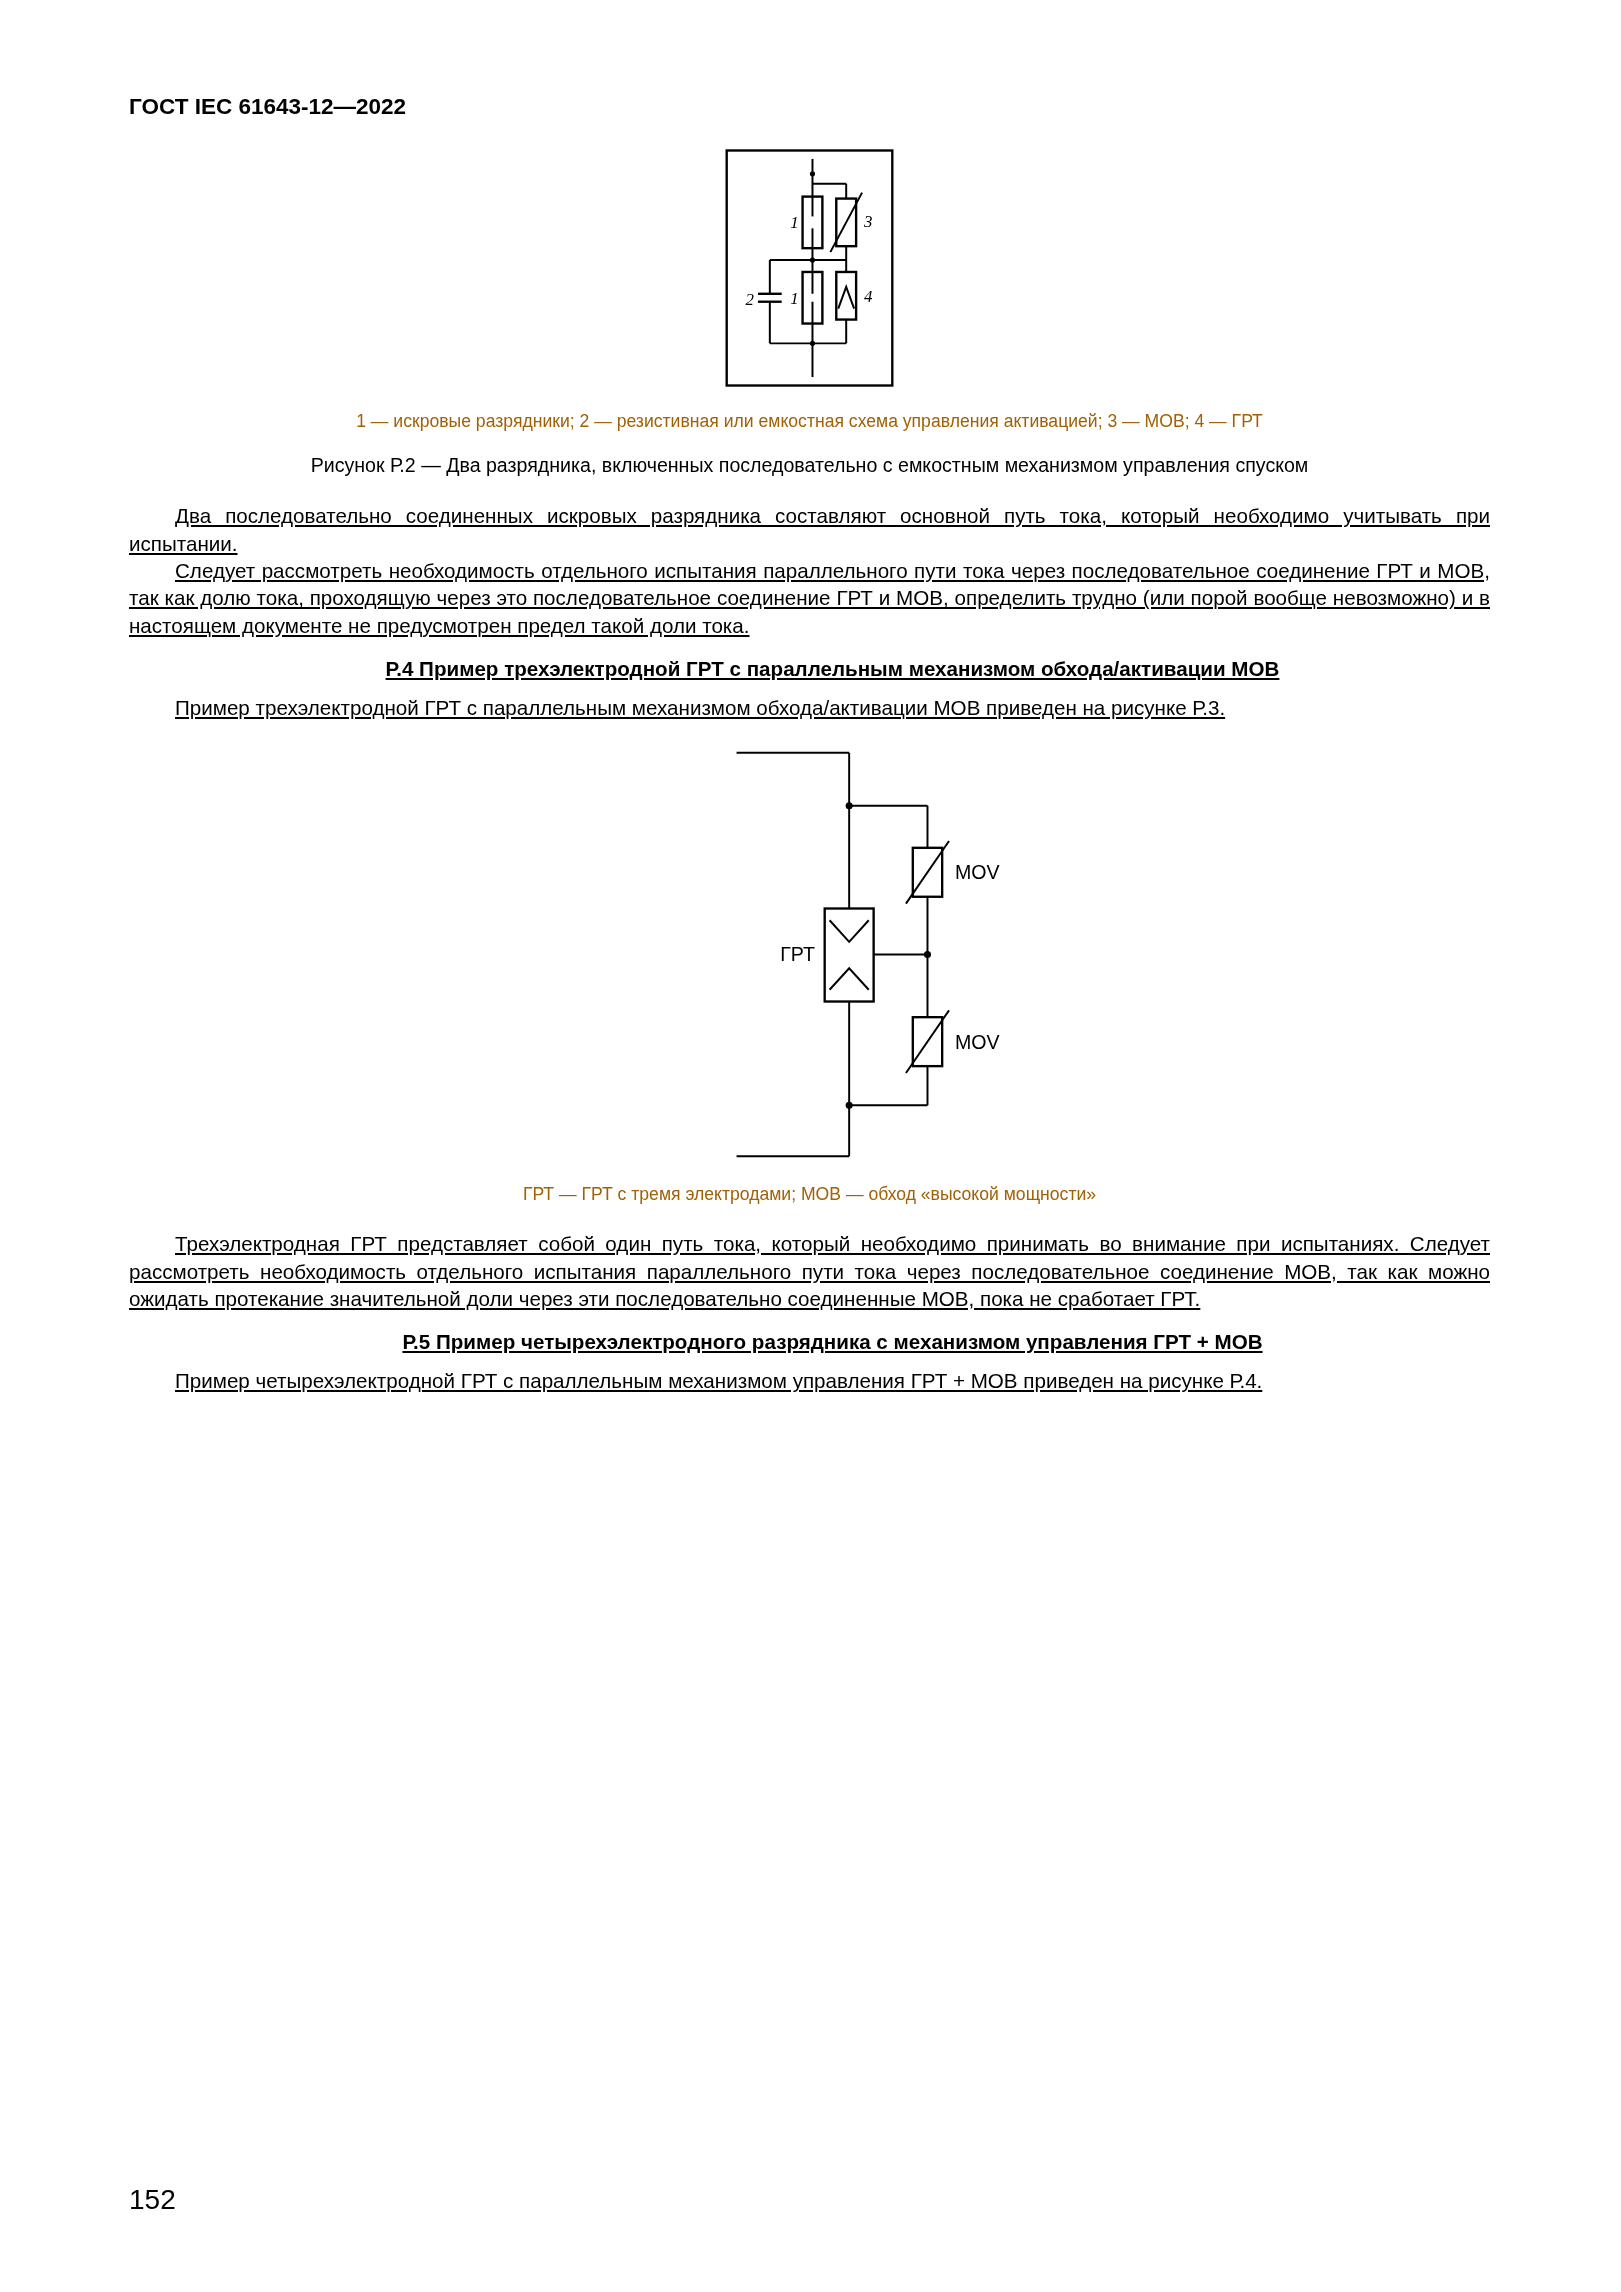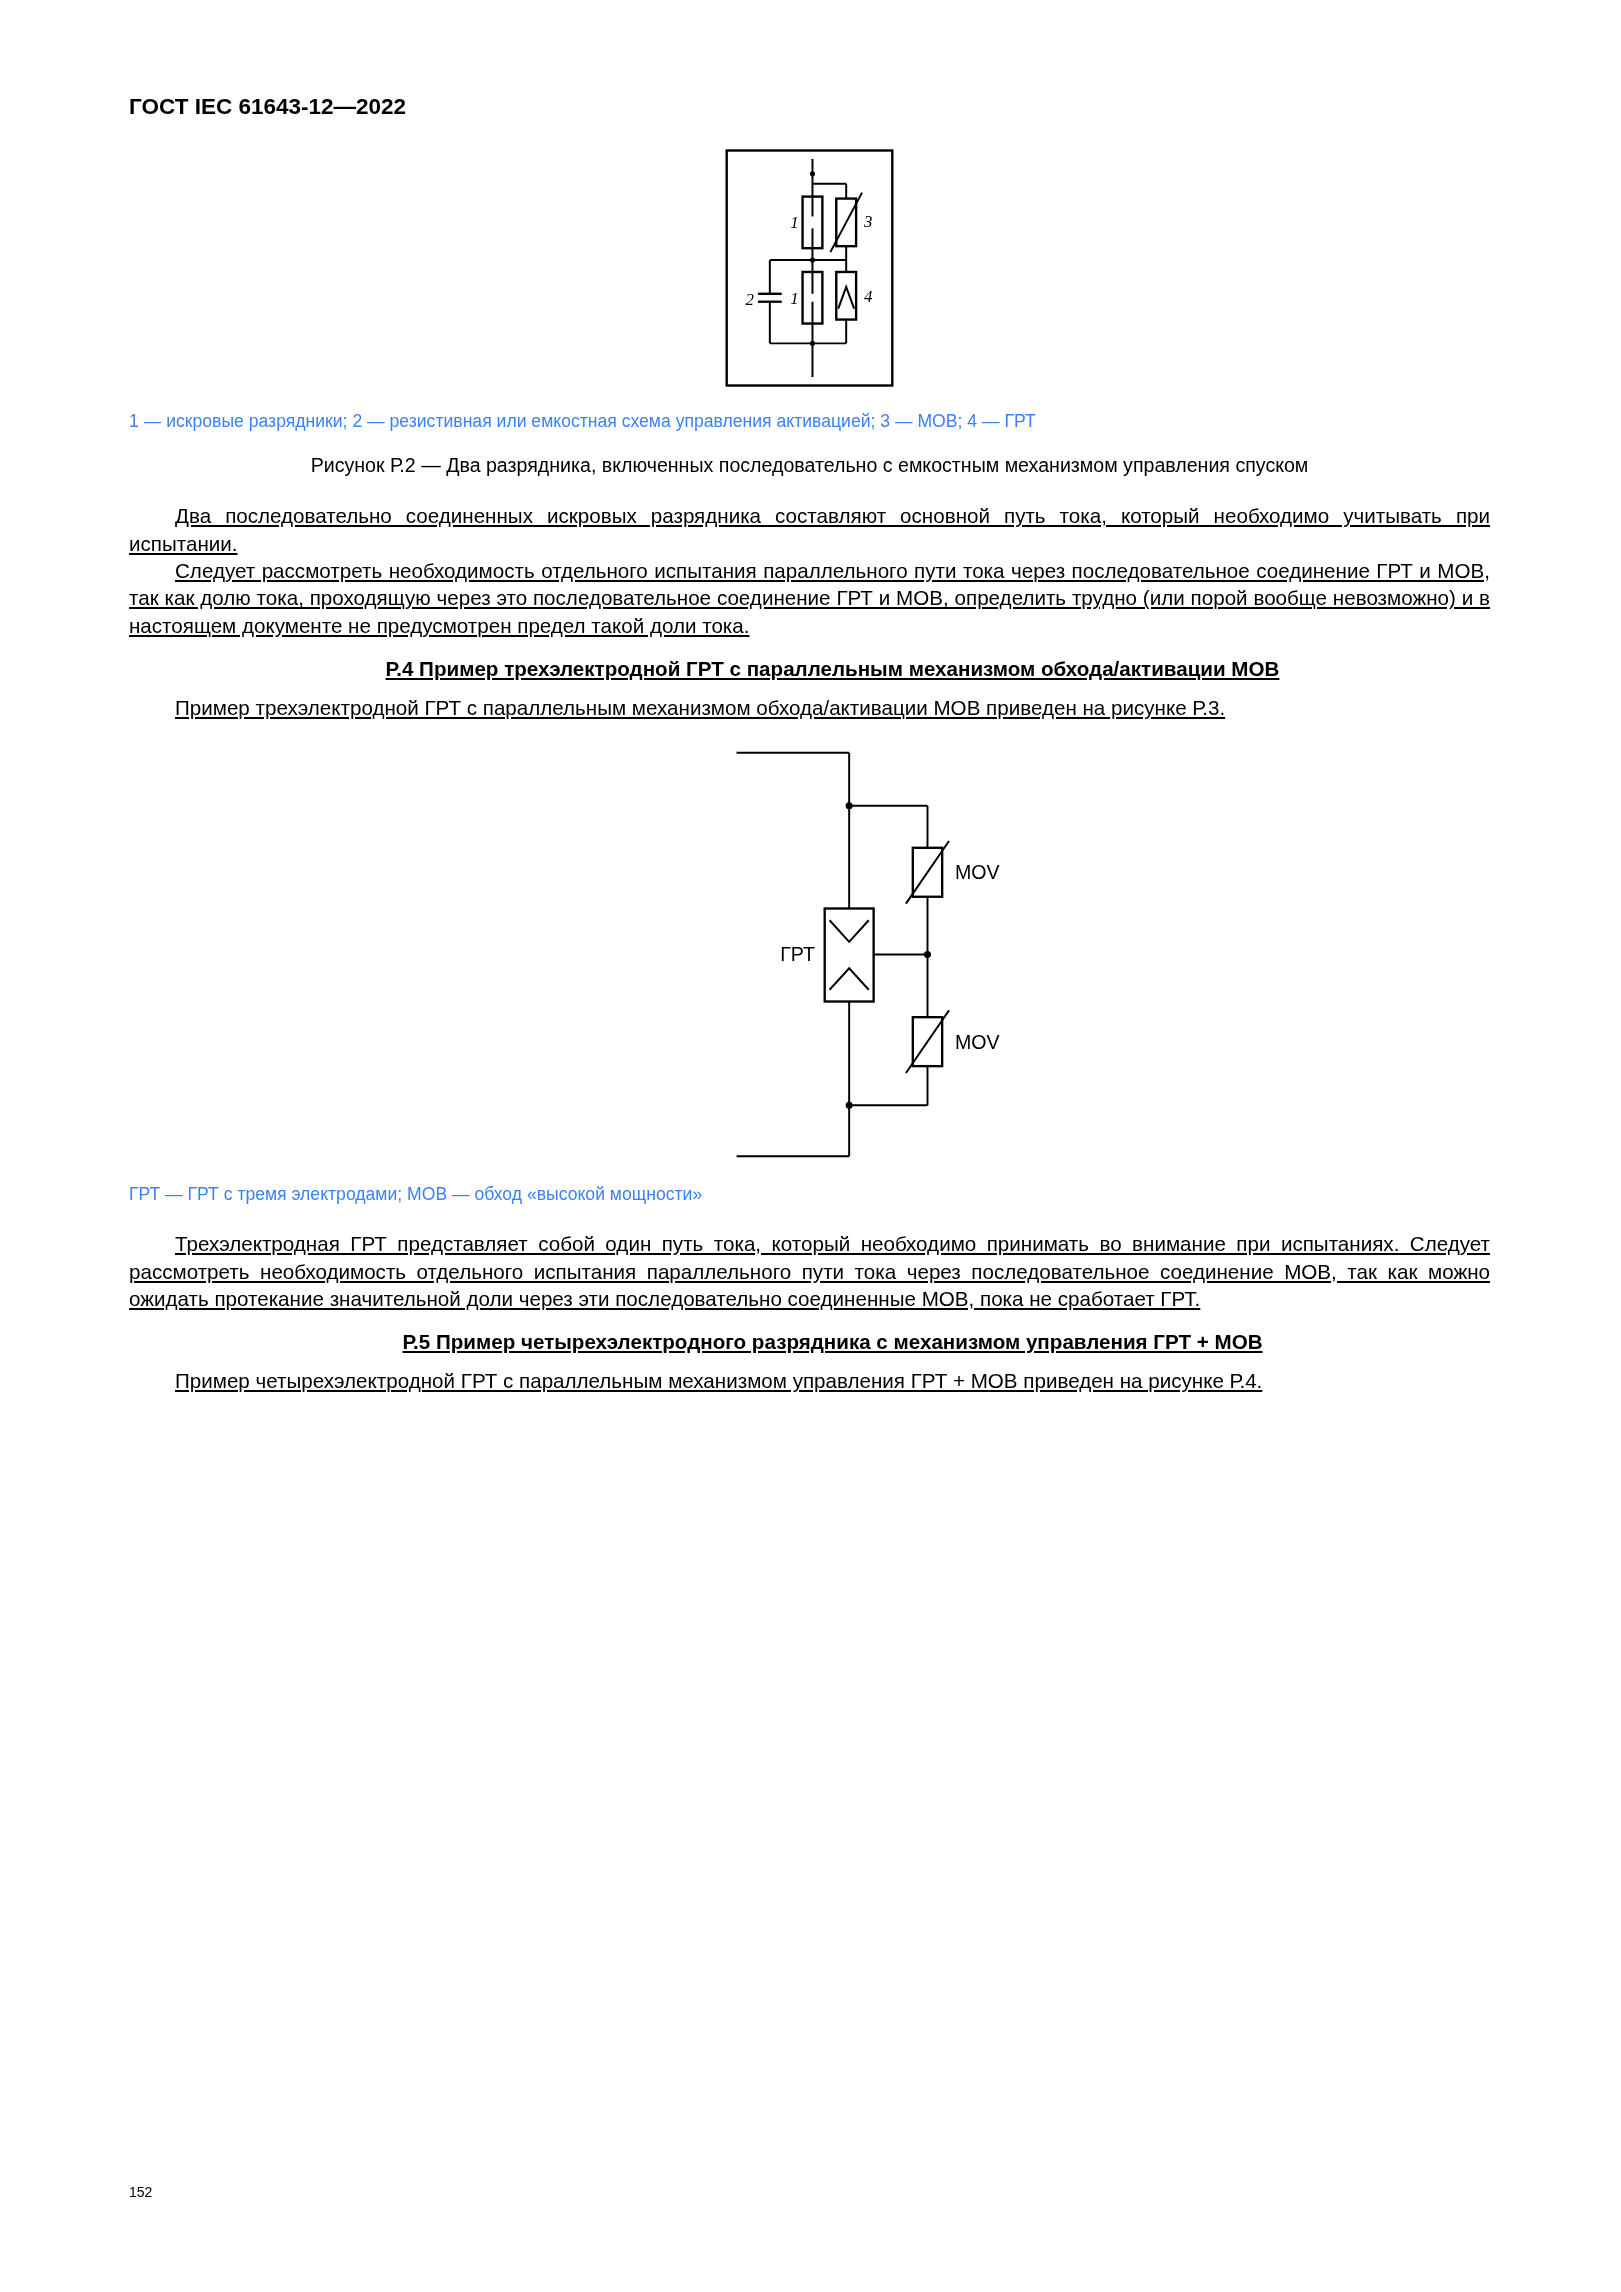--- a/index.html
+++ b/index.html
@@ -8,32 +8,32 @@
   .page {
     position:relative;
     width:1621px; height:2280px;
     background:#fff;
     overflow:hidden;
   }
   .content { padding:94px 131px 0 129px; }
   .doc-header { font-size:22.5px; font-weight:bold; margin-bottom:29px; }
   .fig-wrap { text-align:center; }
   .fig-wrap svg { display:inline-block; }
-  .legend { text-align:left; font-size:17.6px; margin-top:19.6px; color:#3b82f6; }
+  .legend { text-align:center; font-size:17.6px; margin-top:19.6px; color:#a16207; }
   .fig-caption { text-align:center; font-size:19.6px; margin-top:22px; }
   .body-block { margin-top:25.5px;text-decoration:underline; }
   .para {
     font-size:20.6px; line-height:27.4px; text-align:justify;
     text-indent:46px;
   }
   .section-heading {
     font-size:20.6px; font-weight:bold; line-height:27.4px;
     text-indent:46px; margin:15.7px 0 11.8px 0; text-align:center;
   }
-  .page-number { position:absolute; left:129px; top:2184px; font-size:14px; }
+  .page-number { position:absolute; left:129px; top:2184px; font-size:28px; }
   
   svg .wire { stroke:#000; stroke-width:2; fill:none; }
   svg .comp { stroke:#000; stroke-width:2.4; fill:#fff; }
   svg .thin { stroke:#000; stroke-width:2; fill:none; }
   svg .node { fill:#000; stroke:none; }
   svg text.lbl-italic { font-family:"Liberation Serif", serif; font-style:italic; font-size:17px; fill:#000; }
   svg text.lbl { font-family:"Liberation Sans", sans-serif; font-size:20px; fill:#000; }
 </style>
 </head>
 <body>

